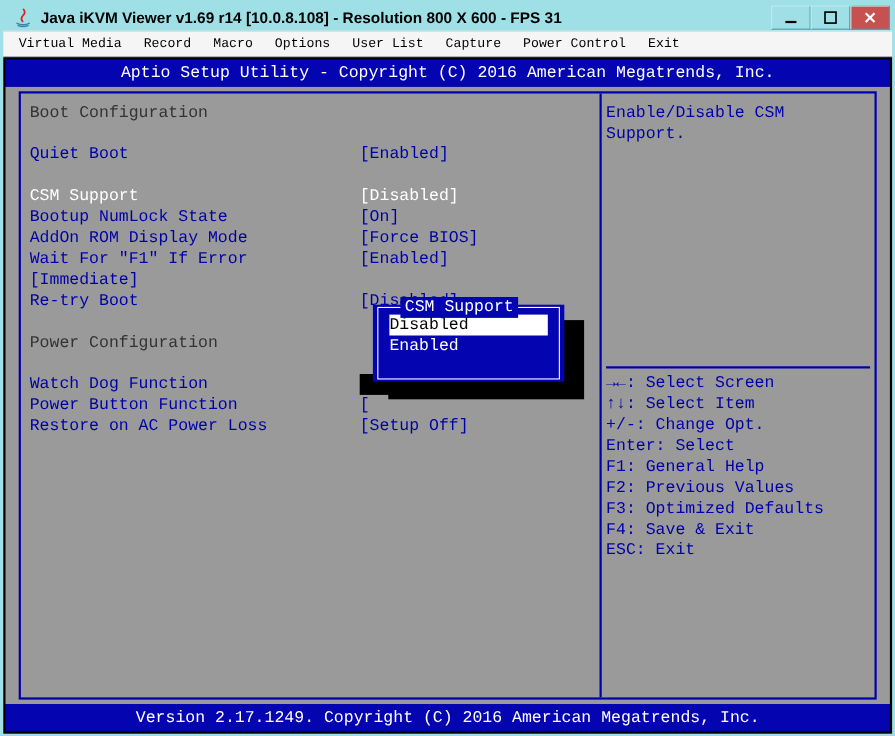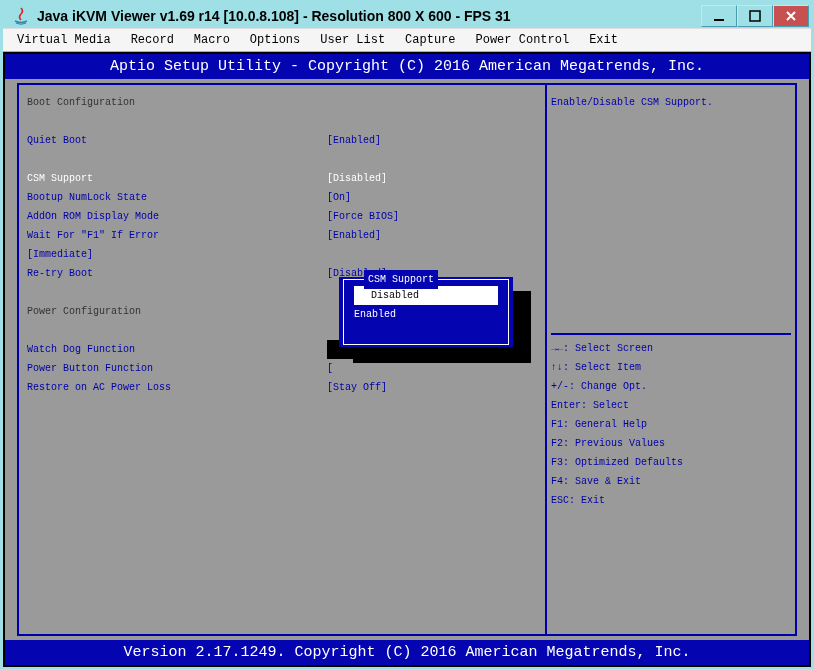--- a/index.html
+++ b/index.html
@@ -110,21 +110,21 @@
       position: relative;
     }
     .bios-frame {
       position: absolute;
       left: 12px;
       right: 12px;
       top: 4px;
       bottom: 4px;
       border: 2px solid #0000a8;
       display: flex;
-      font-size: 10px;
+      font-size: 15px;
       line-height: 19px;
     }
     .left-pane {
       flex: 1;
       padding: 8px 8px;
       position: relative;
     }
     .right-pane {
       width: 250px;
       border-left: 2px solid #0000a8;
@@ -180,21 +180,21 @@
       top: -10px;
       left: 20px;
       background: #0404b1;
       padding: 0 4px;
       white-space: nowrap;
     }
     .popup-opts {
       padding: 6px 10px;
     }
     .popup-opt { }
-    .popup-opt.sel { background: #fff; color: #000; padding: 0 17px; }
+    .popup-opt.sel { background: #fff; color: #000; padding: 0 0; }
     .bios-footer {
       background: #0404b1;
       color: #fff;
       text-align: center;
       padding: 4px 0;
       font-size: 15px;
     }
   </style>
 </head>
 <body>
@@ -280,21 +280,21 @@
           <div class="setting-row blue-text">
             <span class="setting-label">Watch Dog Function</span>
             <span class="setting-value hidden-value">[Disabled]</span>
           </div>
           <div class="setting-row blue-text">
             <span class="setting-label">Power Button Function</span>
             <span class="setting-value">[</span>
           </div>
           <div class="setting-row blue-text">
             <span class="setting-label">Restore on AC Power Loss</span>
-            <span class="setting-value">[Stay Off]</span>
+            <span class="setting-value">[Setup Off]</span>
           </div>
 
           <div class="popup-shadow"></div>
           <div class="popup">
             <div class="popup-inner">
               <div class="popup-title">CSM Support</div>
               <div class="popup-opts">
                 <div class="popup-opt sel">Disabled</div>
                 <div class="popup-opt">Enabled</div>
               </div>

